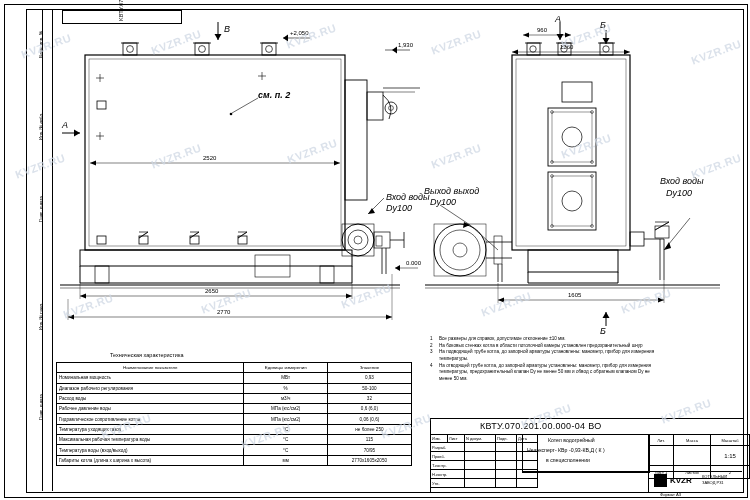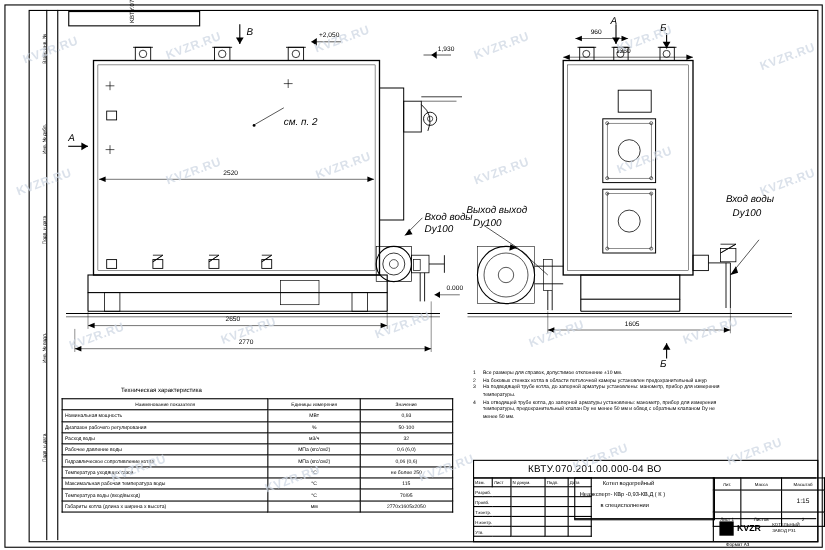--- a/index.html
+++ b/index.html
@@ -247,21 +247,21 @@
       <path d="M470 225 l-6 -3 l-1 6 z" fill="#000" stroke="none"></path>
       <line x1="498" y1="250" x2="470" y2="225" stroke-width="0.6"></line>
 
       <line x1="664" y1="250" x2="690" y2="218" stroke-width="0.6"></line>
       <path d="M664 250 l7 -2 l-2 -6 z" fill="#000" stroke="none"></path>
     </g>
   </svg>
 
   <div class="lbl-big" style="left:224px;top:24px;">B</div>
   <div class="lbl-big" style="left:62px;top:120px;">A</div>
-  <div class="lbl-b" style="left:258px;top:106px;font-size:9px;">см. п. 2</div>
+  <div class="lbl-b" style="left:258px;top:90px;font-size:9px;font-weight:bold;">см. п. 2</div>
   <div class="dim" style="left:290px;top:30px;">+2,050</div>
   <div class="dim" style="left:398px;top:42px;">1,930</div>
   <div class="dim" style="left:406px;top:260px;">0.000</div>
   <div class="dim" style="left:203px;top:155px;">2520</div>
   <div class="dim" style="left:205px;top:288px;">2650</div>
   <div class="dim" style="left:217px;top:309px;">2770</div>
   <div class="lbl-b" style="left:386px;top:192px;font-size:9px;">Вход воды</div>
   <div class="lbl-b" style="left:386px;top:203px;font-size:9px;">Dy100</div>
 
   <div class="lbl-big" style="left:555px;top:14px;">A</div>

